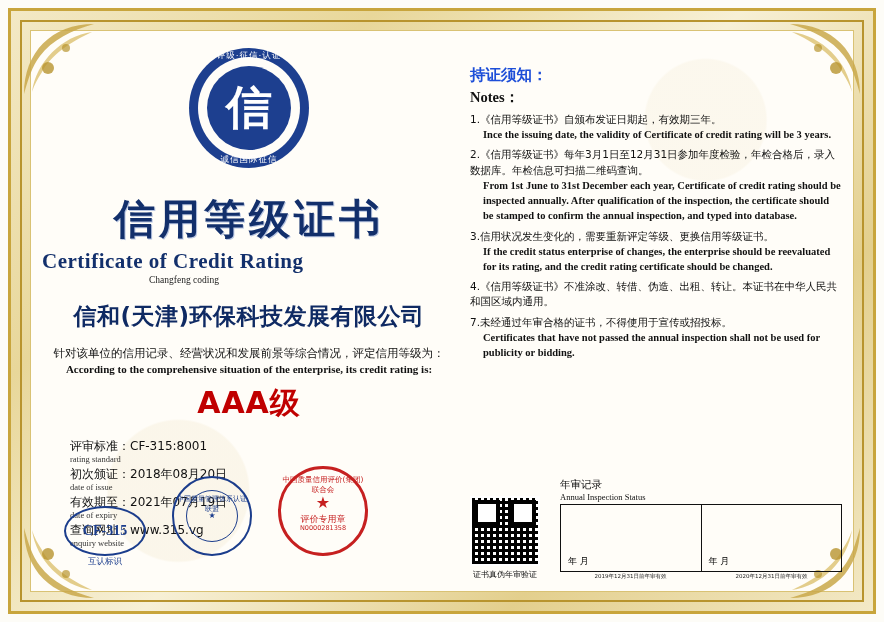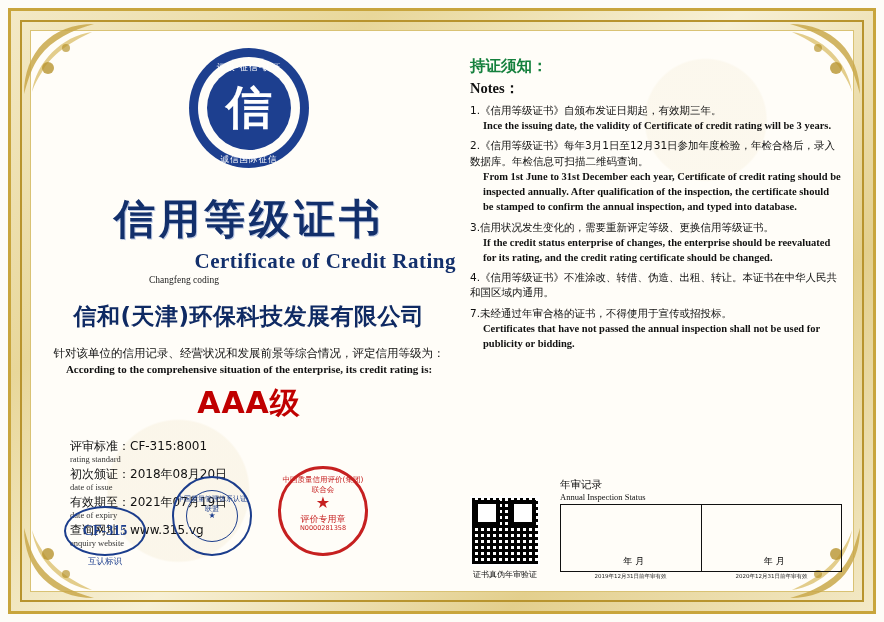--- a/index.html
+++ b/index.html
@@ -120,36 +120,36 @@
   }
   .emblem .arc-top, .emblem .arc-bottom {
     position: absolute;
     left: 0; right: 0;
     text-align: center;
     color: #ffffff;
     font-size: 8.5px;
     letter-spacing: 1px;
     font-family: "Liberation Sans", sans-serif;
   }
-  .emblem .arc-top { top: 2px; margin-top: 12px; }
+  .emblem .arc-top { top: 2px; }
   .emblem .arc-bottom { bottom: 2px; }
 
   
   .title-cn {
     text-align: center;
     font-size: 41px;
     font-weight: bold;
     color: #122f6b;
     letter-spacing: 4px;
     margin-top: 20px;
     text-shadow: 1px 1px 0 #b9c6e2;
     font-family: "DejaVu Sans", sans-serif;
   }
   .title-en {
-    text-align: right;
+    text-align: left;
     font-size: 21px;
     font-weight: bold;
     color: #13306c;
     letter-spacing: 0.5px;
     margin-top: 2px;
     font-family: "Liberation Serif", serif;
   }
 
   .coding-row {
     margin-top: 16px;
@@ -318,22 +318,23 @@
     bottom: 21px; left: 0; right: 0;
     text-align: center;
     font-size: 6.5px;
     font-family: "DejaVu Sans", sans-serif;
   }
 
   
   .notes-title-cn {
     font-size: 15.5px;
     font-weight: bold;
-    color: #15803d;
-    font-family: "DejaVu Sans", sans-serif;
+    color: #1d4ed8;
+    font-family: "DejaVu Sans", sans-serif;
+    margin-top: 9px;
   }
   .notes-title-en {
     font-size: 14.5px;
     font-weight: bold;
     color: #111;
     margin-top: 2px;
   }
   .note {
     margin-top: 5px;
     font-size: 10.5px;
@@ -402,21 +403,20 @@
     margin-bottom: 2px;
   }
   .inspect table {
     width: 100%;
     border-collapse: collapse;
   }
   .inspect td {
     border: 1px solid #111;
     height: 62px;
     vertical-align: bottom;
-    text-align: center;
     font-size: 9px;
     font-family: "DejaVu Sans", sans-serif;
     padding-bottom: 3px;
     width: 50%;
     padding-left: 7px;
   }
   .inspect .foot {
     display: flex;
   }
   .inspect .foot span {

